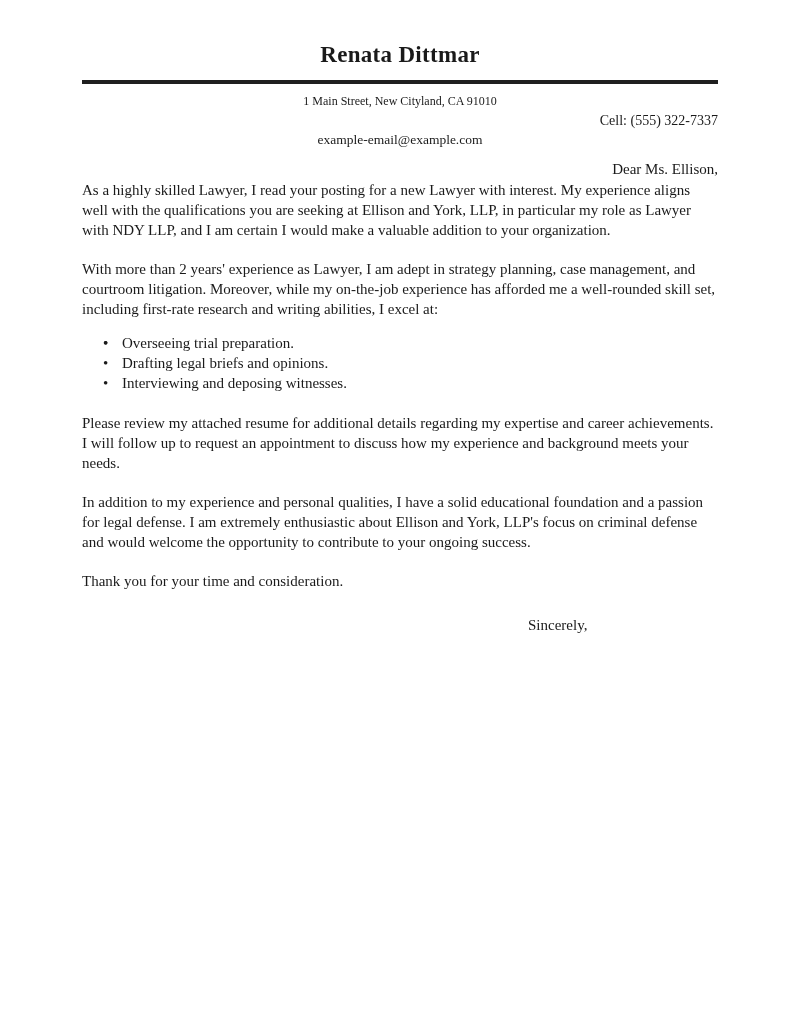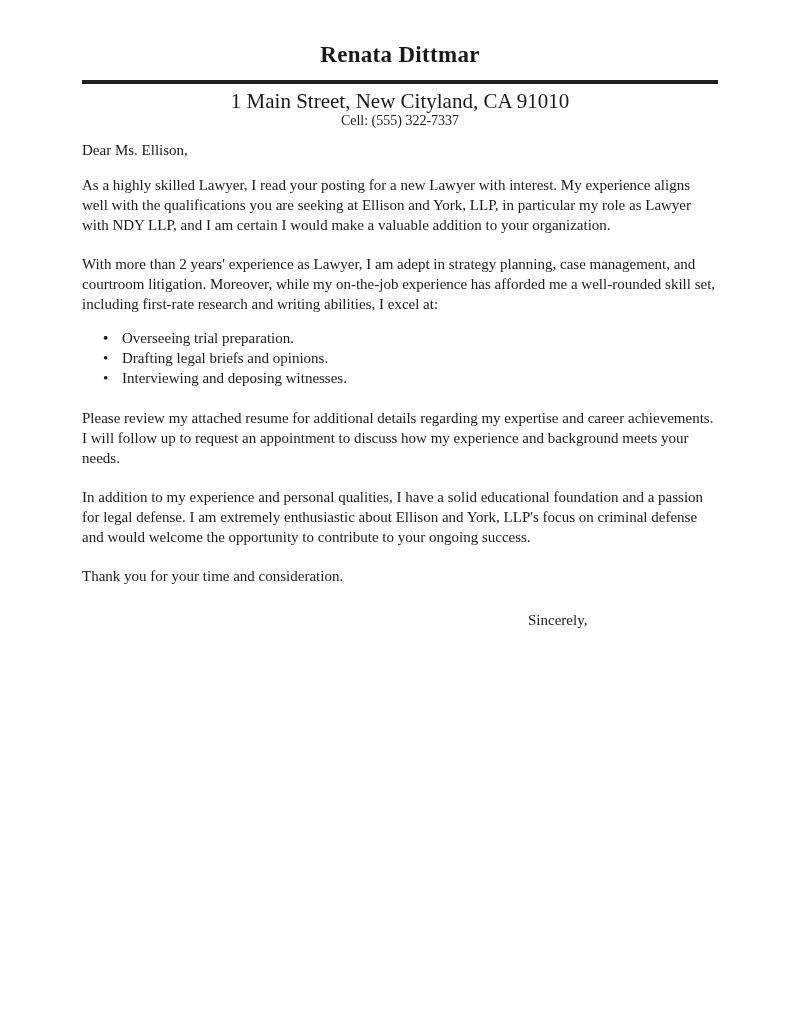--- a/index.html
+++ b/index.html
@@ -29,33 +29,33 @@
   .double-rule {
     height: 3px;
     border-top: 2.5px solid #1f1f1f;
     border-bottom: 2px solid #1f1f1f;
     margin: 0 0 8px 0;
   }
   .contact-line {
     text-align: center;
     line-height: 19px;
   }
-  .contact-line.address { font-size: 21px; }
-  .contact-line.phone   { font-size: 14px; }
+  .contact-line.address { font-size: 12px; }
+  .contact-line.phone   { font-size: 14px; text-align: right; }
   .contact-line.email   { font-size: 13.5px; }
   
   .letter-body {
     margin-top: 10px;
     font-size: 15px;
     line-height: 20px;
   }
   .letter-body p {
     margin: 0 0 19px 0;
   }
-  p.salutation { margin-bottom: 15px; }
+  p.salutation { margin-bottom: 1px; text-align: right; }
   p.thanks { margin-bottom: 24px; }
   ul.skills-list {
     list-style: none;
     margin: -5px 0 20px 0;
     padding: 0 0 0 40px;
   }
   ul.skills-list li {
     position: relative;
     line-height: 20px;
   }
@@ -75,20 +75,21 @@
 <body>
 
 <div class="page">
 
   <header class="letter-header">
     <h1 class="name">Renata Dittmar</h1>
     <div class="double-rule"></div>
     <div class="contact">
       <div class="contact-line address">1 Main Street, New Cityland, CA 91010</div>
       <div class="contact-line phone">Cell: (555) 322-7337</div>
+      <div class="contact-line email">example-email@example.com</div>
     </div>
   </header>
 
   <main class="letter-body">
     <p class="salutation">Dear Ms. Ellison,</p>
 
     <p>As a highly skilled Lawyer, I read your posting for a new Lawyer with interest. My experience aligns well with the qualifications you are seeking at Ellison and York, LLP, in particular my role as Lawyer with NDY LLP, and I am certain I would make a valuable addition to your organization.</p>
 
     <p>With more than 2 years' experience as Lawyer, I am adept in strategy planning, case management, and courtroom litigation. Moreover, while my on-the-job experience has afforded me a well-rounded skill set, including first-rate research and writing abilities, I excel at:</p>
 

